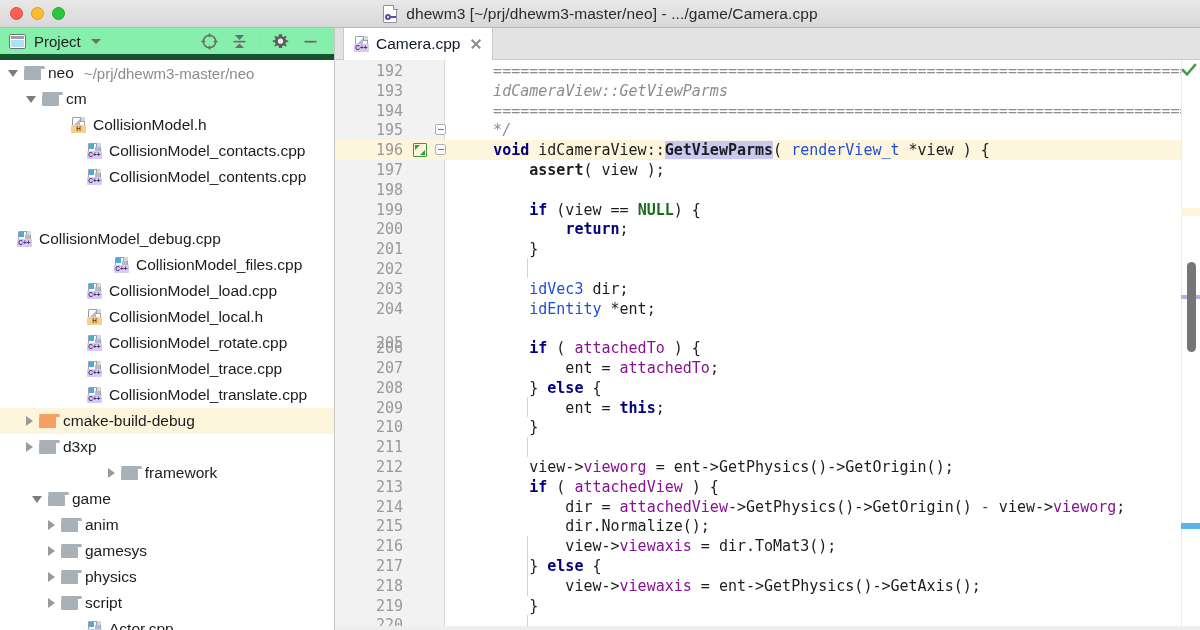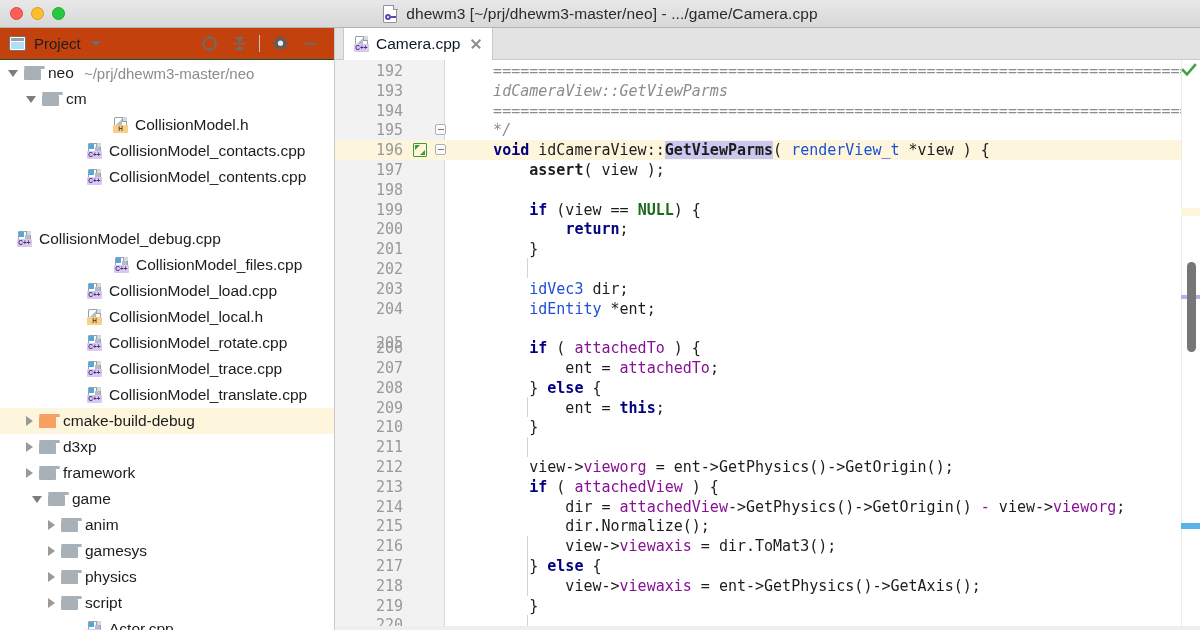--- a/index.html
+++ b/index.html
@@ -75,21 +75,21 @@
     position: absolute; left: 3px; bottom: 3px; width: 6px; height: 6px;
     border: 2px solid #5b4bb0; border-radius: 50%;
   }
   .titleicon .bar {
     position: absolute; left: 9px; bottom: 5px; width: 5px; height: 2px; background: #5b4bb0;
   }
 
   
   .tw-header {
     position: absolute; top: 28px; left: 0; width: 335px; height: 32px;
-    background: #c2410c; border-bottom: 1px solid #14532d;
+    background: #86efac; border-bottom: 6px solid #14532d;
     display: flex; align-items: center;
   }
   .tw-title {
     display: flex; align-items: center; gap: 8px; margin-left: 9px; cursor: default;
   }
   .tw-icon {
     width: 17px; height: 15px; background: #ffffff;
     border: 1.5px solid #6f7479; border-radius: 2px; position: relative;
   }
   .tw-icon::before {
@@ -345,21 +345,21 @@
         <span class="rowpath">~/prj/dhewm3-master/neo</span>
       </div>
       <div class="row" style="padding-left: 26px;">
         <span class="arrow down"></span>
         <span class="folder">
           <span class="tab"></span>
           <span class="body"></span>
         </span>
         <span class="rowlabel">cm</span>
       </div>
-      <div class="row" style="padding-left: 96px;">
+      <div class="row" style="padding-left: 54px;">
         <span class="arrow none"></span>
         <span class="ficon" style="margin-right: 7px;">
           <span class="page"></span>
           <span class="corner"></span>
           <span class="tri"></span>
           <span class="badge h">H</span>
         </span>
         <span class="rowlabel">CollisionModel.h</span>
       </div>
       <div class="row" style="padding-left: 70px;">
@@ -469,21 +469,21 @@
         <span class="rowlabel">cmake-build-debug</span>
       </div>
       <div class="row" style="padding-left: 26px;">
         <span class="arrow right"></span>
         <span class="folder">
           <span class="tab"></span>
           <span class="body"></span>
         </span>
         <span class="rowlabel">d3xp</span>
       </div>
-      <div class="row" style="padding-left: 26px;">
+      <div class="row" style=" justify-content: center;">
         <span class="arrow right"></span>
         <span class="folder">
           <span class="tab"></span>
           <span class="body"></span>
         </span>
         <span class="rowlabel">framework</span>
       </div>
       <div class="row" style="padding-left: 26px; margin-left: 6px;">
         <span class="arrow down"></span>
         <span class="folder">

